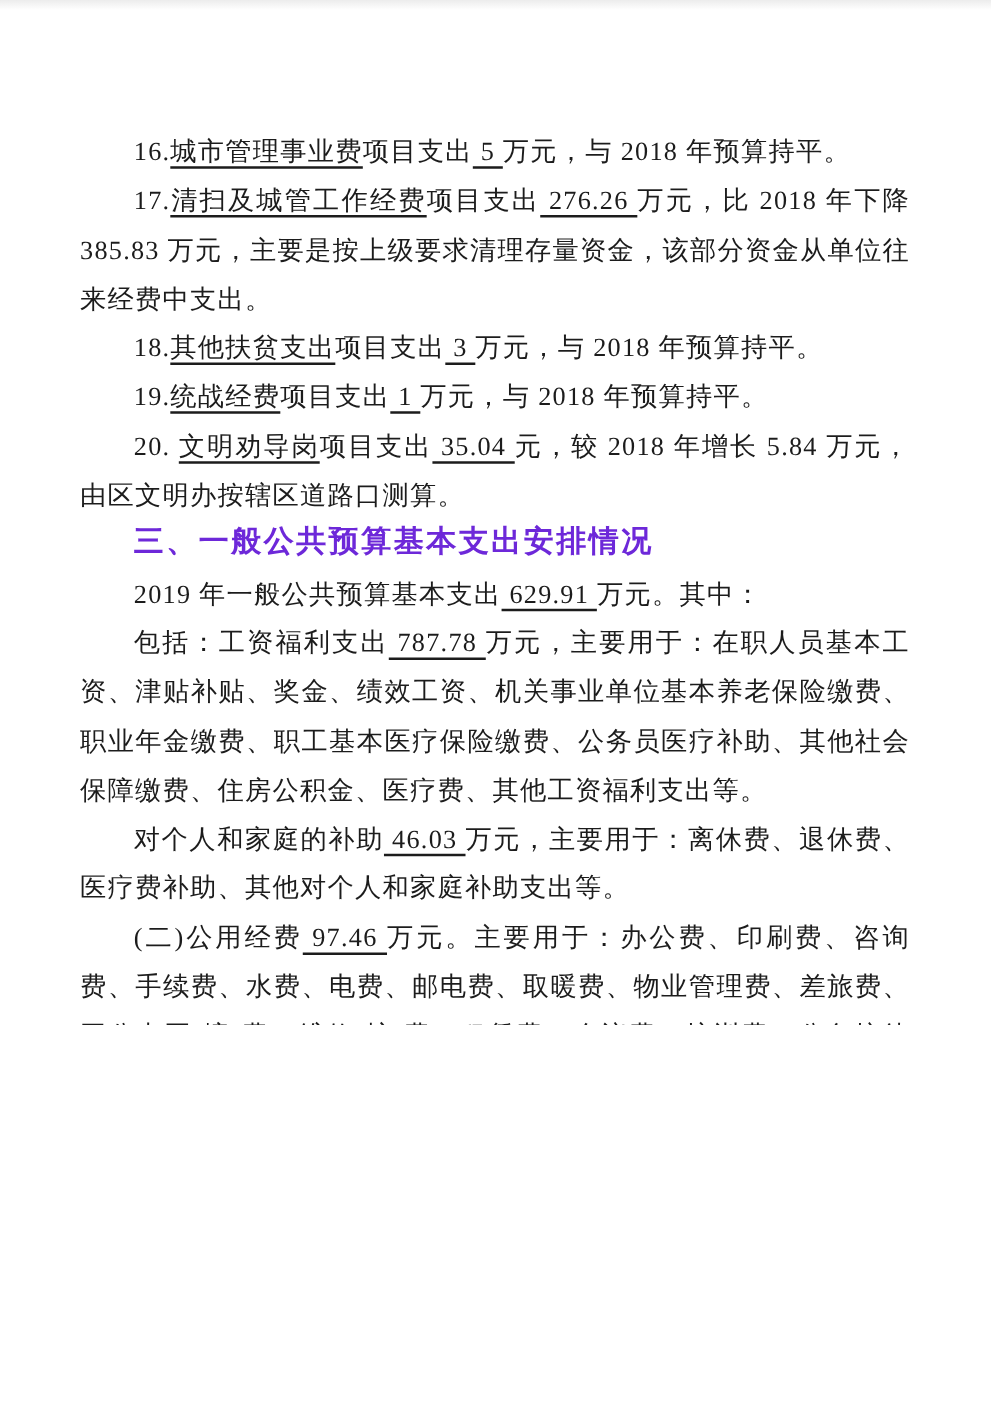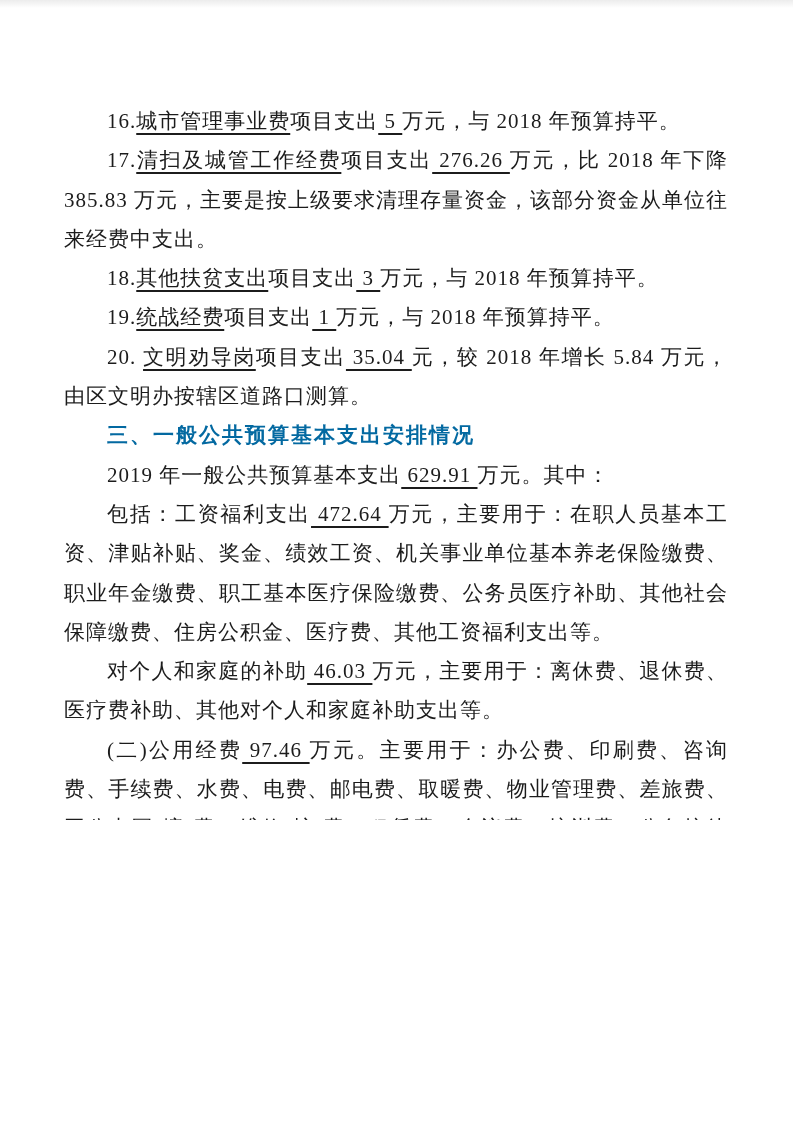--- a/index.html
+++ b/index.html
@@ -33,25 +33,25 @@
     margin: 0;
     line-height: 39.3px;
     text-align: justify;
     text-indent: 43px;
     letter-spacing: 1px;
   }
   p.heading {
     margin: 0;
     line-height: 39.3px;
     text-indent: 43px;
-    font-family: Liberation Serif, serif;
+    font-family: Liberation Mono, monospace;
     font-weight: 700;
-    font-size: 21px;
+    font-size: 24px;
     letter-spacing: 2px;
-    color: #0369a1;
+    color: #6d28d9;
   }
   .u {
     text-decoration: underline;
     text-decoration-thickness: 1.8px;
     text-underline-offset: 5px;
   }
   .page-number {
     position: absolute;
     left: 121px;
     top: 1000px;
@@ -69,18 +69,18 @@
 <div class="page">
   <div class="top-shade"></div>
   <div class="content">
       <p class="body"><span>16.</span><span class="u">城市管理事业费</span><span>项目支出</span><span class="u"> 5 </span><span>万元，与 2018 年预算持平。</span></p>
       <p class="body"><span>17.</span><span class="u">清扫及城管工作经费</span><span>项目支出</span><span class="u"> 276.26 </span><span>万元，比 2018 年下降 385.83 万元，主要是按上级要求清理存量资金，该部分资金从单位往来经费中支出。</span></p>
       <p class="body"><span>18.</span><span class="u">其他扶贫支出</span><span>项目支出</span><span class="u"> 3 </span><span>万元，与 2018 年预算持平。</span></p>
       <p class="body"><span>19.</span><span class="u">统战经费</span><span>项目支出</span><span class="u"> 1 </span><span>万元，与 2018 年预算持平。</span></p>
       <p class="body"><span>20. </span><span class="u">文明劝导岗</span><span>项目支出</span><span class="u"> 35.04 </span><span>元，较 2018 年增长 5.84 万元，由区文明办按辖区道路口测算。</span></p>
       <p class="heading"><span>三、一般公共预算基本支出安排情况</span></p>
       <p class="body"><span>2019 年一般公共预算基本支出</span><span class="u"> 629.91 </span><span>万元。其中：</span></p>
-      <p class="body"><span>包括：工资福利支出</span><span class="u"> 472.64 </span><span>万元，主要用于：在职人员基本工资、津贴补贴、奖金、绩效工资、机关事业单位基本养老保险缴费、职业年金缴费、职工基本医疗保险缴费、公务员医疗补助、其他社会保障缴费、住房公积金、医疗费、其他工资福利支出等。</span></p>
+      <p class="body"><span>包括：工资福利支出</span><span class="u"> 787.78 </span><span>万元，主要用于：在职人员基本工资、津贴补贴、奖金、绩效工资、机关事业单位基本养老保险缴费、职业年金缴费、职工基本医疗保险缴费、公务员医疗补助、其他社会保障缴费、住房公积金、医疗费、其他工资福利支出等。</span></p>
       <p class="body"><span>对个人和家庭的补助</span><span class="u"> 46.03 </span><span>万元，主要用于：离休费、退休费、医疗费补助、其他对个人和家庭补助支出等。</span></p>
       <p class="body"><span>(二)公用经费</span><span class="u"> 97.46 </span><span>万元。主要用于：办公费、印刷费、咨询费、手续费、水费、电费、邮电费、取暖费、物业管理费、差旅费、因公出国(境)费、维修(护)费、租赁费、会议费、培训费、公务接待费、专用材料费、劳务费、委托业务费、工会经费、福利费、公务用车运行维护费、其他交通费用、其他商品和服务支出等。</span></p>
     </div>
   <div class="page-number">— 16 —</div>
 </div>
 
 </body></html>

